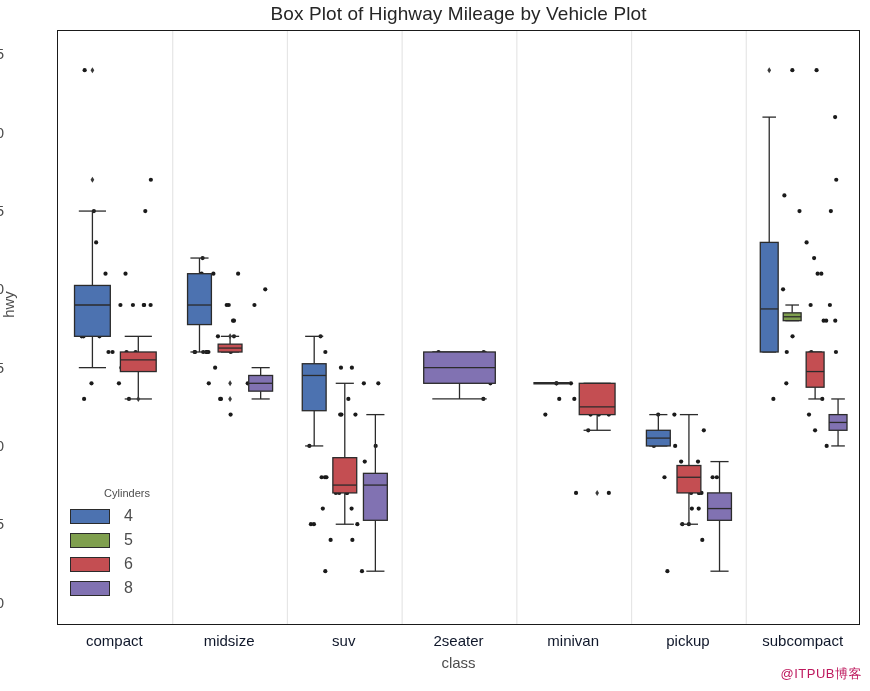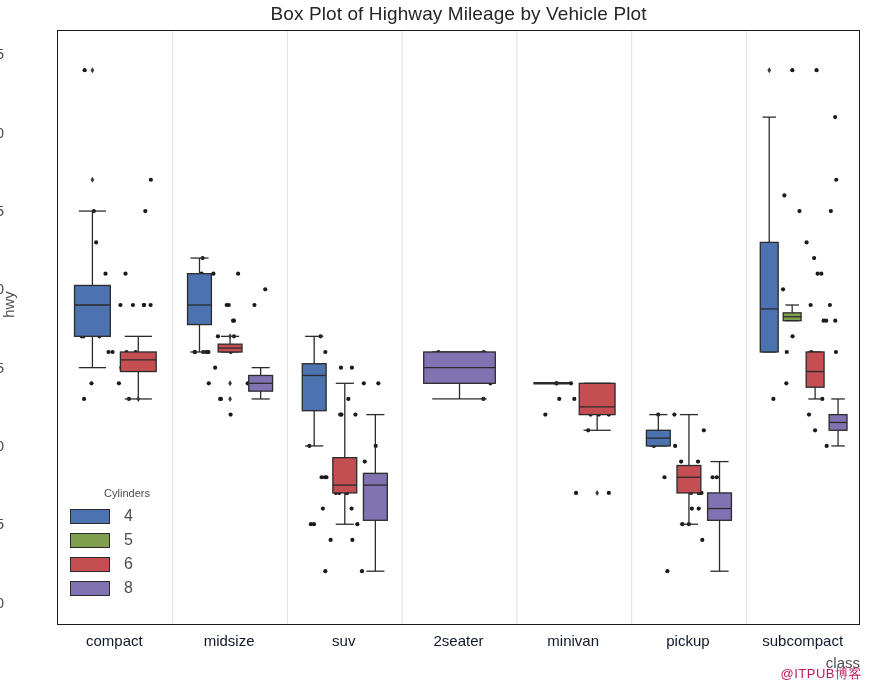--- a/index.html
+++ b/index.html
@@ -62,21 +62,21 @@
     color: #0f172a;
     text-align: center;
     transform: translateX(-50%);
     white-space: nowrap;
   }
   #xaxis-label {
     position: absolute;
     left: 57px;
     top: 654px;
     width: 803px;
-    text-align: right;
+    text-align: center;
     font-size: 15px;
     color: #4d4d4d;
   }
   #yaxis-label {
     position: absolute;
     left: -22px;
     top: 296px;
     width: 60px;
     text-align: center;
     font-size: 15px;

